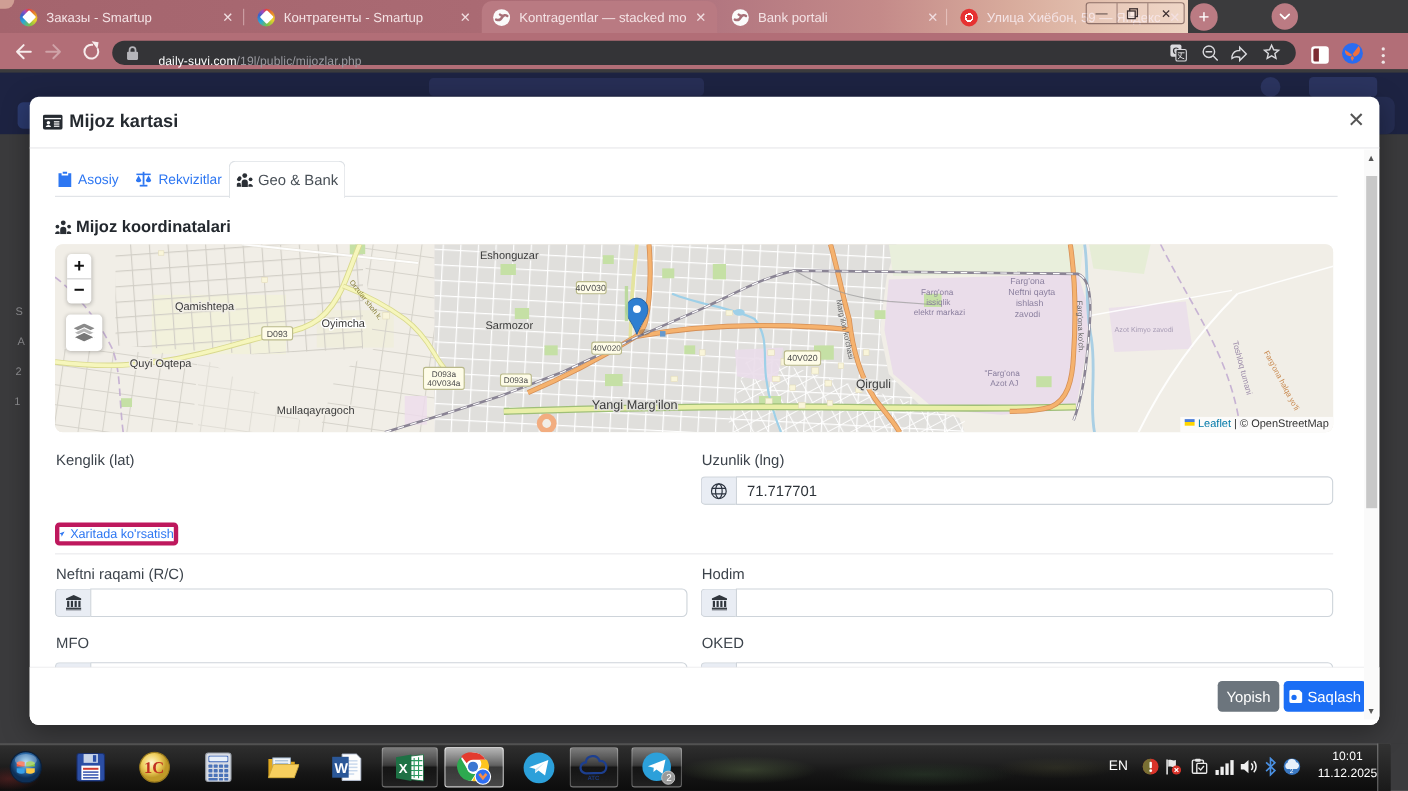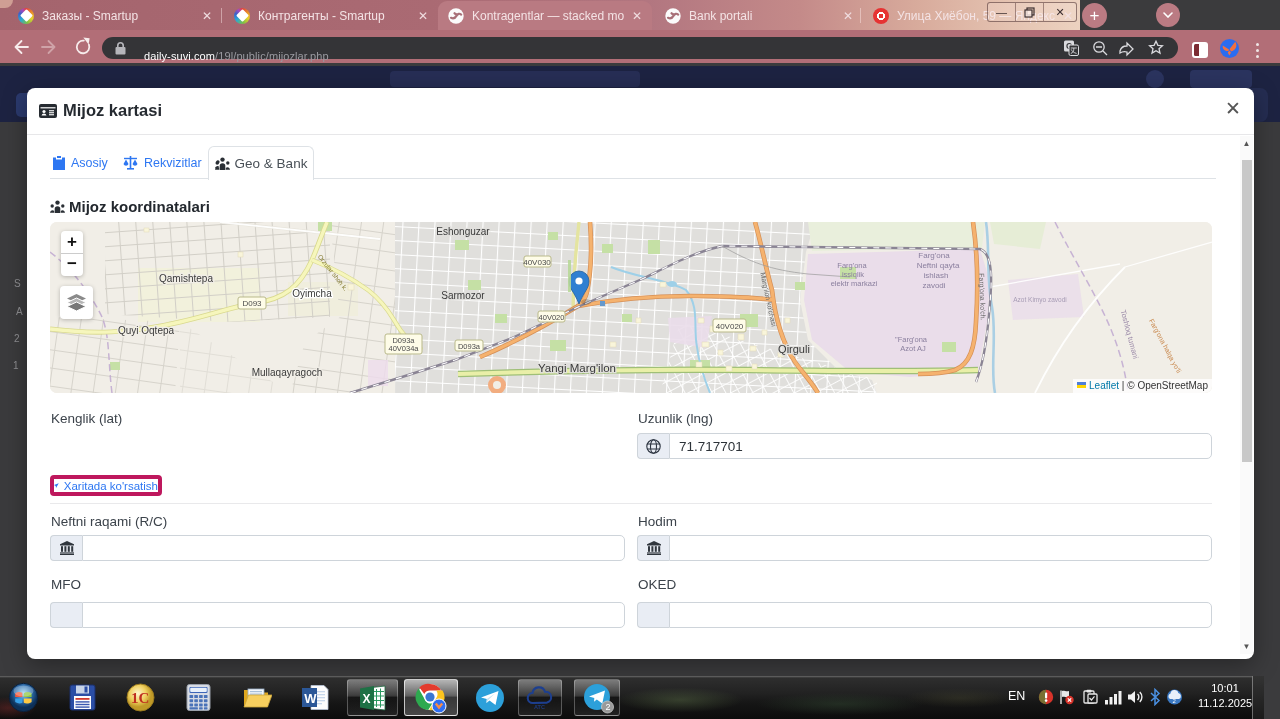--- a/index.html
+++ b/index.html
@@ -491,20 +491,26 @@
       <div class="igroup" style="left:23px;top:514px;width:575px;">
           <div class="iaddon"></div>
           <div class="ifield"></div>
         </div>
       <div class="flabel" style="left:611px;top:489px">OKED</div>
       <div class="igroup" style="left:610px;top:514px;width:575px;">
           <div class="iaddon"></div>
           <div class="ifield"></div>
         </div>
 
+      <div id="mfoot">
+        <div class="btn" id="byopish">Yopish</div>
+        <div class="btn" id="bsaqlash"><svg width="12" height="12" viewBox="0 0 12 12" style="margin-right:5px">
+              <path fill="#fff" d="M0 1.5 A1.5 1.5 0 0 1 1.5 0 H9 L12 3 V10.5 A1.5 1.5 0 0 1 10.5 12 H1.5 A1.5 1.5 0 0 1 0 10.5 Z M2.5 1.2 h5 v3 h-5 Z M5.7 1.7 v2 h1.4 v-2 Z M2 7 a2.4 2.4 0 1 0 4.8 0 a2.4 2.4 0 0 0 -4.8 0 Z"></path>
+            </svg>Saqlash</div>
+      </div>
       <div id="mscroll">
         <div class="arr" style="top:3px">▲</div>
         <div class="thumb"></div>
         <div class="arr" style="bottom:3px">▼</div>
       </div>
     </div>
   </div>
 
   <div id="taskbar">
     <div style="position:absolute;left:620px;top:2px;width:420px;height:40px;background:radial-gradient(ellipse 90px 18px at 60px 22px,rgba(90,110,70,.45),transparent 70%),radial-gradient(ellipse 120px 16px at 220px 26px,rgba(60,90,60,.35),transparent 70%),radial-gradient(ellipse 80px 14px at 340px 20px,rgba(80,80,50,.3),transparent 70%);"></div>

